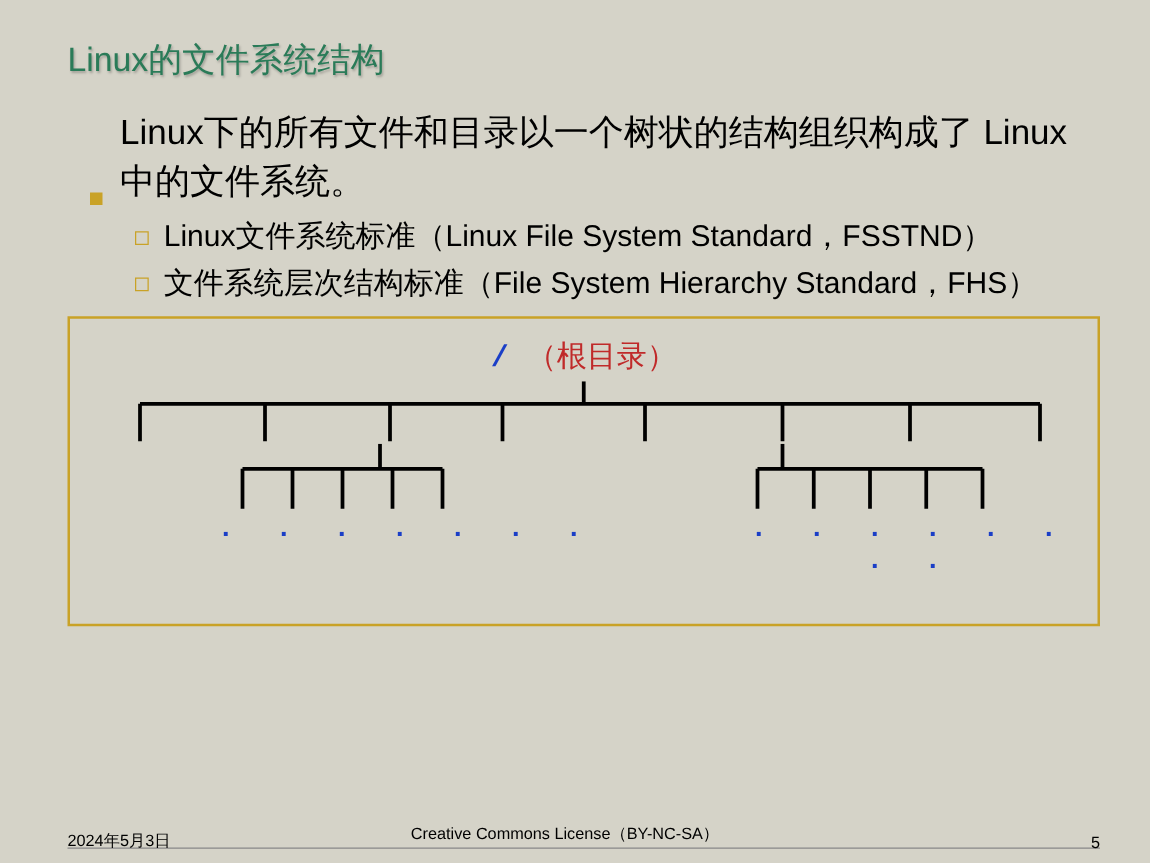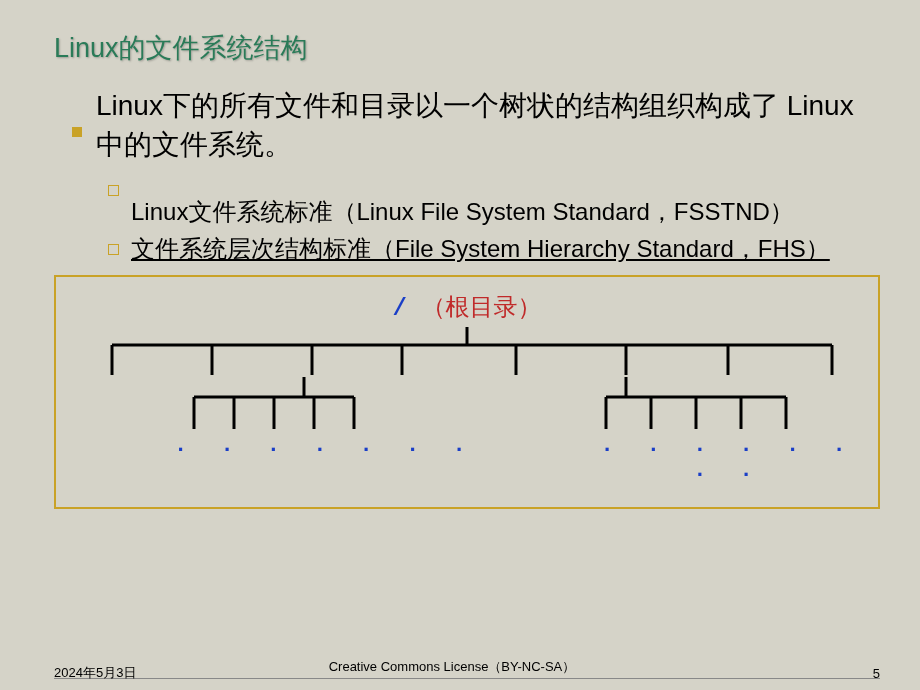--- a/index.html
+++ b/index.html
@@ -12,35 +12,35 @@
   }
   .slide-title {
     color: #2a7b58;
     font-size: 27px;
     font-weight: normal;
     padding: 30px 0 0 54px;
     text-shadow: 1px 1px 2px rgba(0,0,0,0.25);
   }
   .main-bullet {
     display: flex;
-    align-items: center;
+    align-items: flex-end;
     padding: 20px 0 0 72px;
     font-size: 28px;
     color: #000;
   }
   .gold-box { width: 10px; height: 10px; background:#c9a227; margin: 14px 14px 0 0; flex-shrink:0; }
   .sub-list { padding: 6px 0 0 108px; }
   .sub-item { display:flex; align-items:flex-start; font-size:24px; color:#000; margin-top:4px; }
   .sq-outline {
     width:11px; height:11px; border:1px solid #c9a227; margin:11px 12px 0 0; flex-shrink:0;
   }
   .tree-box {
     margin: 10px 40px 0 54px;
     border: 2px solid #c9a227;
-    padding: 14px 8px 30px 8px;
+    padding: 14px 8px 44px 8px;
     position: relative;
     font-family: "Courier New", monospace;
   }
   .root-row { text-align:center; font-size:24px; }
   .root-slash { color:#1a3ec7; font-weight:bold; }
   .root-label { color:#c02a2a; }
   svg.tree-lines { display:block; margin: 4px auto 0 auto; }
   .dirs-row {
     display:flex; justify-content:space-between;
     padding: 0 6px;
@@ -70,25 +70,25 @@
 <h1 class="slide-title">Linux的文件系统结构</h1>
 
 <div class="main-bullet">
   <div class="gold-box"></div>
   <div style="max-width:760px; line-height:1.4;">Linux下的所有文件和目录以一个树状的结构组织构成了 Linux 中的文件系统。</div>
 </div>
 
 <div class="sub-list">
   <div class="sub-item">
     <div class="sq-outline"></div>
-    <div style="max-width:720px; line-height:1.35;margin-top:22px;">Linux文件系统标准（Linux File System Standard，FSSTND）</div>
+    <div style="max-width:720px; line-height:1.35;">Linux文件系统标准（Linux File System Standard，FSSTND）</div>
   </div>
   <div class="sub-item">
     <div class="sq-outline"></div>
-    <div style="max-width:720px; line-height:1.35;text-decoration:underline;">文件系统层次结构标准（File System Hierarchy Standard，FHS）</div>
+    <div style="max-width:720px; line-height:1.35;">文件系统层次结构标准（File System Hierarchy Standard，FHS）</div>
   </div>
 </div>
 
 <div class="tree-box">
   <div class="root-row">
     <span class="root-slash">/</span>
     <span class="root-label">（根目录）</span>
   </div>
 
   <svg class="tree-lines" width="790" height="50">

